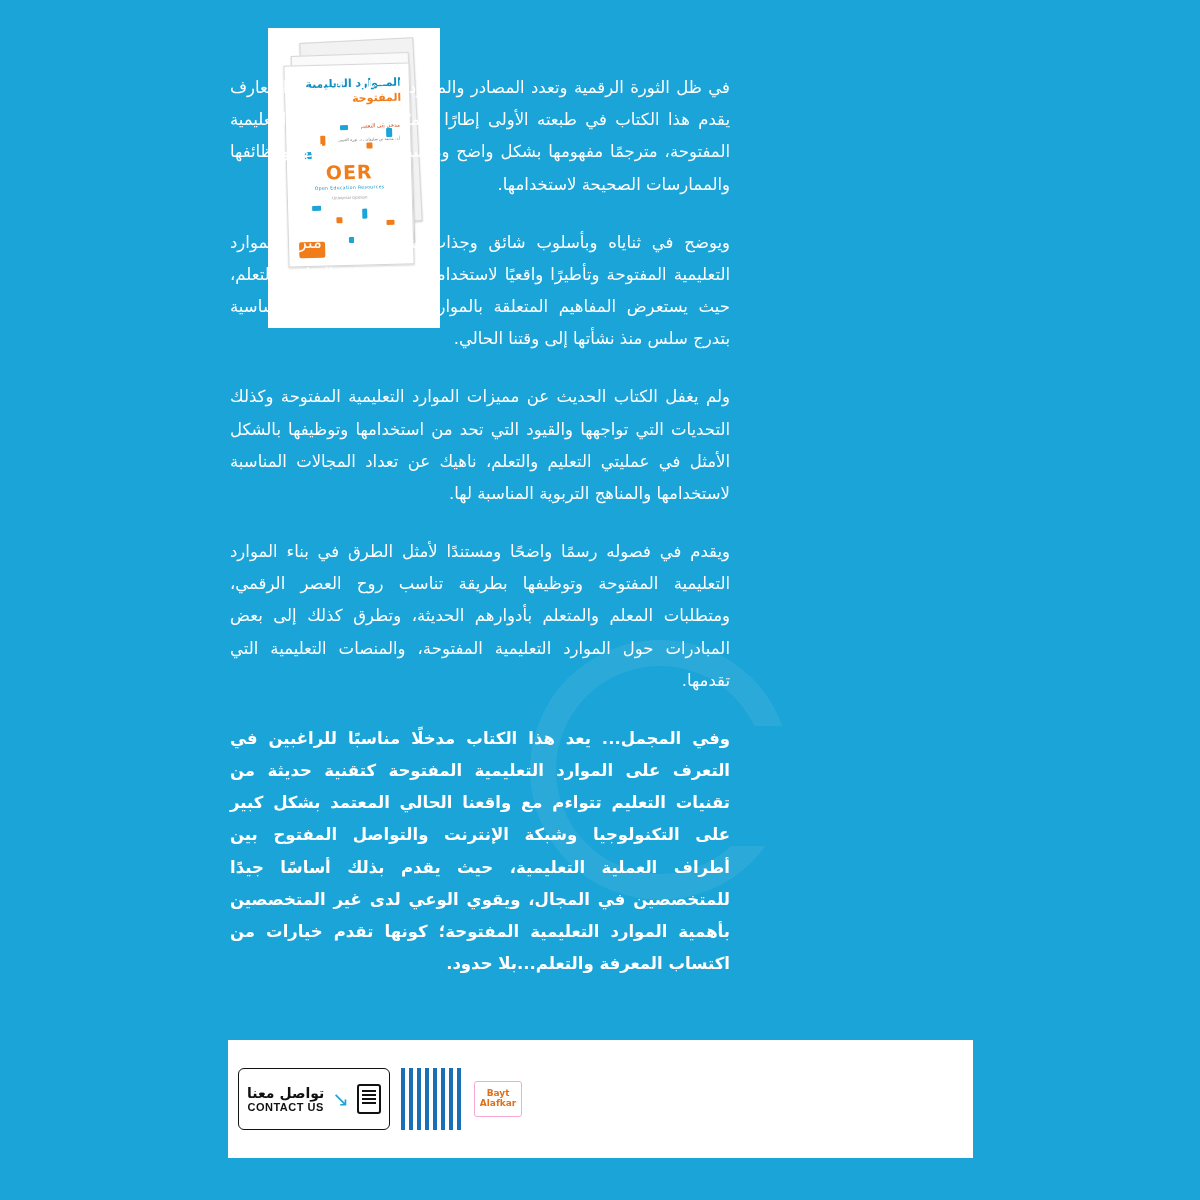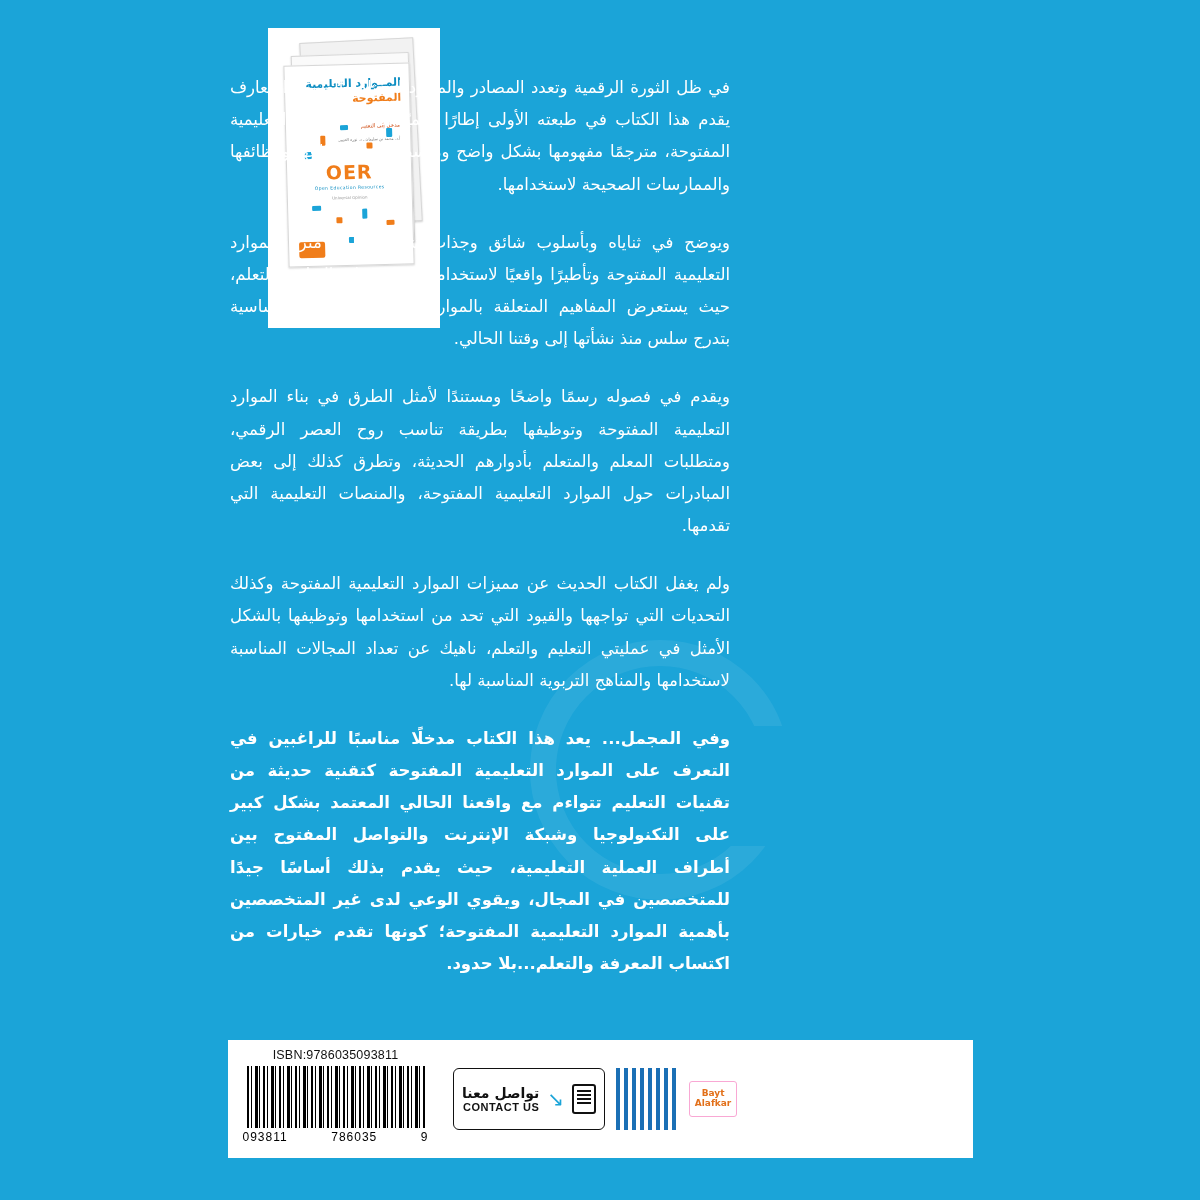--- a/index.html
+++ b/index.html
@@ -232,21 +232,21 @@
     border: 1.6px solid #111;
     border-radius: 6px;
     padding: 6px 8px;
     display: flex;
     flex-direction: row-reverse;
     align-items: center;
     gap: 8px;
     height: 62px;
     box-sizing: border-box;
   }
-  .contact-labels { text-align: right; direction: rtl; }
+  .contact-labels { text-align: center; direction: rtl; }
   .contact-ar { font-size: 14px; font-weight: bold; color: #111; }
   .contact-en {
     font-size: 11px; font-weight: bold; color: #111;
     font-family: "Liberation Sans", sans-serif; letter-spacing: .5px;
   }
   .arrow-icon { font-size: 20px; color: #1ba4d8; line-height: 1; }
   .phone-icon {
     width: 20px; height: 26px;
     border: 2px solid #111; border-radius: 3px;
     position: relative; background: #fff;
@@ -304,36 +304,27 @@
           <span class="confetti" style="left:74px;top:144px;width:5px;height:10px;background:#1ba4d8;"></span>
           <span class="confetti" style="left:98px;top:156px;width:8px;height:5px;background:#f07d1a;"></span>
           <span class="confetti" style="left:60px;top:172px;width:6px;height:6px;background:#1ba4d8;"></span>
         </div>
       </div>
     </div>
 
     <div class="text-col">
       <p class="para">في ظل الثورة الرقمية وتعدد المصادر والموارد لمختلف العلوم والمعارف يقدم هذا الكتاب في طبعته الأولى إطارًا علميًا لماهية الموارد التعليمية المفتوحة، مترجمًا مفهومها بشكل واضح ومبسط، ومبينًا أنواعها ووظائفها والممارسات الصحيحة لاستخدامها.</p>
       <p class="para">ويوضح في ثناياه وبأسلوب شائق وجذاب تنظيرًا علميًا متزنًا للموارد التعليمية المفتوحة وتأطيرًا واقعيًا لاستخداماتها في عملية التعليم والتعلم، حيث يستعرض المفاهيم المتعلقة بالموارد التعليمية ومبادئها الأساسية بتدرج سلس منذ نشأتها إلى وقتنا الحالي.</p>
+      <p class="para">ولم يغفل الكتاب الحديث عن مميزات الموارد التعليمية المفتوحة وكذلك التحديات التي تواجهها والقيود التي تحد من استخدامها وتوظيفها بالشكل الأمثل في عمليتي التعليم والتعلم، ناهيك عن تعداد المجالات المناسبة لاستخدامها والمناهج التربوية المناسبة لها.</p>
       <p class="para">ويقدم في فصوله رسمًا واضحًا ومستندًا لأمثل الطرق في بناء الموارد التعليمية المفتوحة وتوظيفها بطريقة تناسب روح العصر الرقمي، ومتطلبات المعلم والمتعلم بأدوارهم الحديثة، وتطرق كذلك إلى بعض المبادرات حول الموارد التعليمية المفتوحة، والمنصات التعليمية التي تقدمها.</p>
-      <p class="para">ولم يغفل الكتاب الحديث عن مميزات الموارد التعليمية المفتوحة وكذلك التحديات التي تواجهها والقيود التي تحد من استخدامها وتوظيفها بالشكل الأمثل في عمليتي التعليم والتعلم، ناهيك عن تعداد المجالات المناسبة لاستخدامها والمناهج التربوية المناسبة لها.</p>
       <p class="para bold last">وفي المجمل... يعد هذا الكتاب مدخلًا مناسبًا للراغبين في التعرف على الموارد التعليمية المفتوحة كتقنية حديثة من تقنيات التعليم تتواءم مع واقعنا الحالي المعتمد بشكل كبير على التكنولوجيا وشبكة الإنترنت والتواصل المفتوح بين أطراف العملية التعليمية، حيث يقدم بذلك أساسًا جيدًا للمتخصصين في المجال، ويقوي الوعي لدى غير المتخصصين بأهمية الموارد التعليمية المفتوحة؛ كونها تقدم خيارات من اكتساب المعرفة والتعلم...بلا حدود.</p>
     </div>
 
     <div class="footer">
 
-      <div class="f-barcode">
-        <div class="isbn-text">ISBN:9786035093811</div>
-        <div class="bars"></div>
-        <div class="bars-digits">
-          <span>9</span>
-          <span>786035</span>
-          <span>093811</span>
-        </div>
-      </div>
 
 
       <div class="f-contact">
         <div class="contact-box">
           <div class="contact-labels">
             <div class="contact-ar">تواصل معنا</div>
             <div class="contact-en">CONTACT US</div>
           </div>
           <div class="arrow-icon">↘</div>
           <div class="phone-icon"></div>

